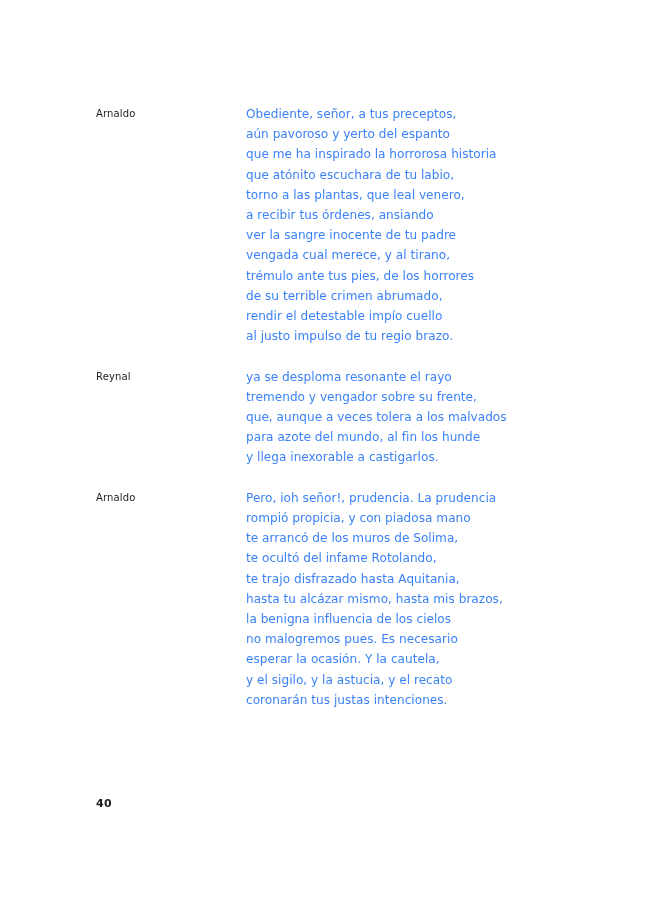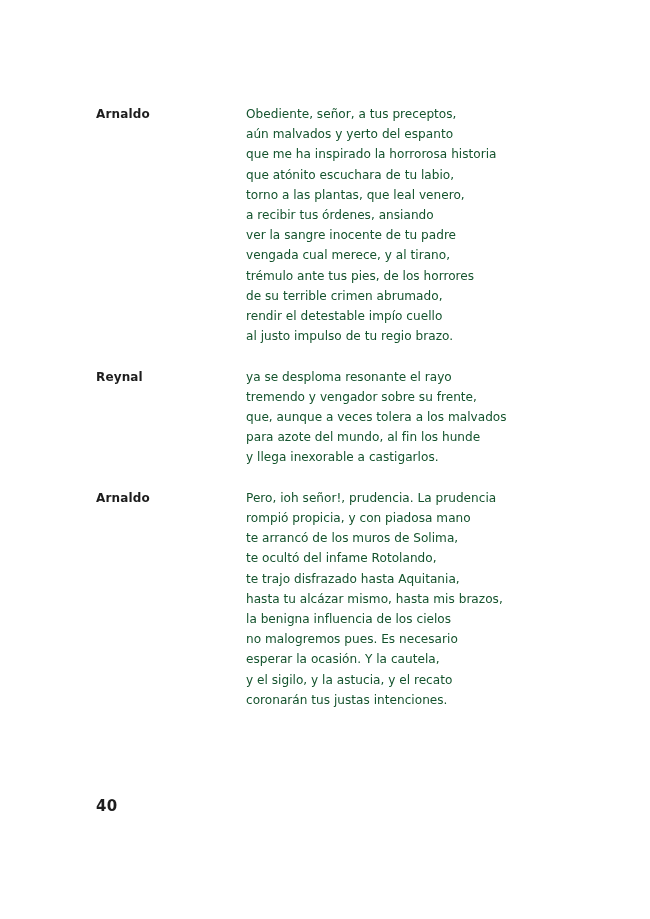--- a/index.html
+++ b/index.html
@@ -33,62 +33,62 @@
   }
   .speech:last-of-type {
     margin-bottom: 0;
   }
   .speaker {
     position: absolute;
     left: 0;
     top: 0;
     width: 140px;
     font-family: "DejaVu Sans", sans-serif;
-    font-weight: bold;
-    font-size: 12px;
+    font-weight: normal;
+    font-size: 10px;
     letter-spacing: 0.15px;
     color: #1d1d1d;
     line-height: 20.2px;
   }
   .lines {
     margin-left: 150px;
   }
   .line {
     display: block;
     font-family: "DejaVu Sans", sans-serif;
     font-weight: normal;
     font-size: 12.1px;
     line-height: 20.2px;
-    color: #14532d;
+    color: #3b82f6;
     letter-spacing: 0.02px;
     white-space: pre;
   }
   .folio {
     position: absolute;
     left: 96px;
     top: 797px;
     font-family: "DejaVu Sans", sans-serif;
     font-weight: bold;
-    font-size: 15px;
+    font-size: 11px;
     color: #1d1d1d;
     letter-spacing: 0.3px;
   }
 </style>
 </head>
 <body>
 
 <div class="page">
 
   <div class="content">
 
     <div class="speech">
       <div class="speaker">Arnaldo</div>
       <div class="lines">
         <span class="line">Obediente, señor, a tus preceptos,</span>
-        <span class="line">aún malvados y yerto del espanto</span>
+        <span class="line">aún pavoroso y yerto del espanto</span>
         <span class="line">que me ha inspirado la horrorosa historia</span>
         <span class="line">que atónito escuchara de tu labio,</span>
         <span class="line">torno a las plantas, que leal venero,</span>
         <span class="line">a recibir tus órdenes, ansiando</span>
         <span class="line">ver la sangre inocente de tu padre</span>
         <span class="line">vengada cual merece, y al tirano,</span>
         <span class="line">trémulo ante tus pies, de los horrores</span>
         <span class="line">de su terrible crimen abrumado,</span>
         <span class="line">rendir el detestable impío cuello</span>
         <span class="line">al justo impulso de tu regio brazo.</span>

